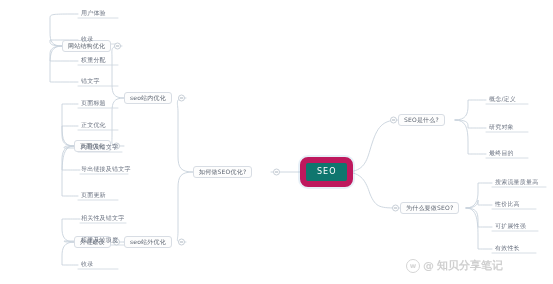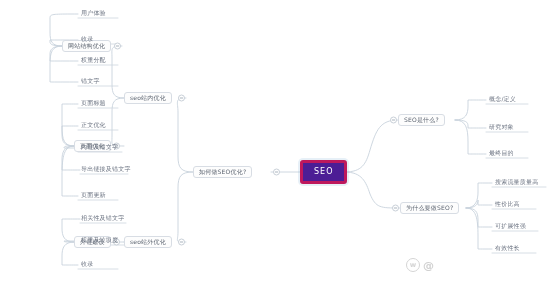--- a/index.html
+++ b/index.html
@@ -31,23 +31,23 @@
     padding:2px 5px;
     border:1px solid #d8dde4;
     border-radius:3px;
     background:#fdfdfd;
     color:#5c6470;
     font-size:6px;
   }
   
   .root{
     padding:5px 11px;
-    border-radius:3px;
-    background:#4c1d95;
-    border:3px solid #be185d;
+    border-radius:8px;
+    background:#0f766e;
+    border:6px solid #be185d;
     color:#ffffff;
     font-size:8px;
     letter-spacing:1px;
     box-shadow:0 0 0 2px rgba(106,162,204,.16);
   }
   
   .toggle{
     position:absolute;
     width:7px;height:7px;
     border:1px solid #c9d0d8;
@@ -197,15 +197,16 @@
   <div class="node leaf" style="left:486px;top:154px;">最终目的</div>
 
   <div class="node leaf" style="left:492px;top:183px;">搜索流量质量高</div>
   <div class="node leaf" style="left:492px;top:205px;">性价比高</div>
   <div class="node leaf" style="left:492px;top:227px;">可扩展性强</div>
   <div class="node leaf" style="left:492px;top:249px;">有效性长</div>
 
   <div class="watermark" style="left:406px;top:258px;">
     <span class="wm-badge">w</span>
     <span class="wm-at">@</span>
+    <span class="wm-text">知贝分享笔记</span>
   </div>
 
 </div>
 
 </body></html>

